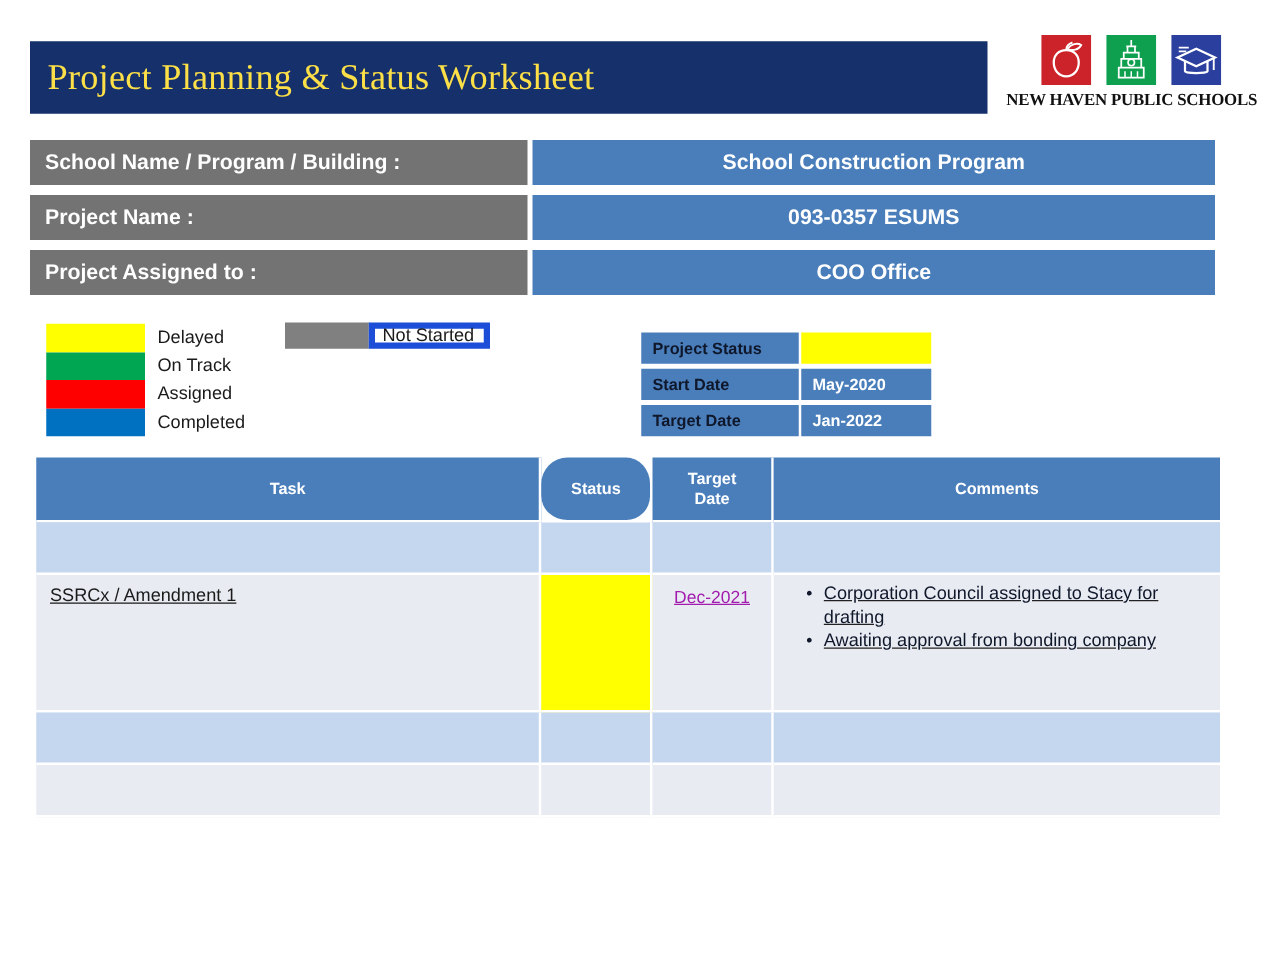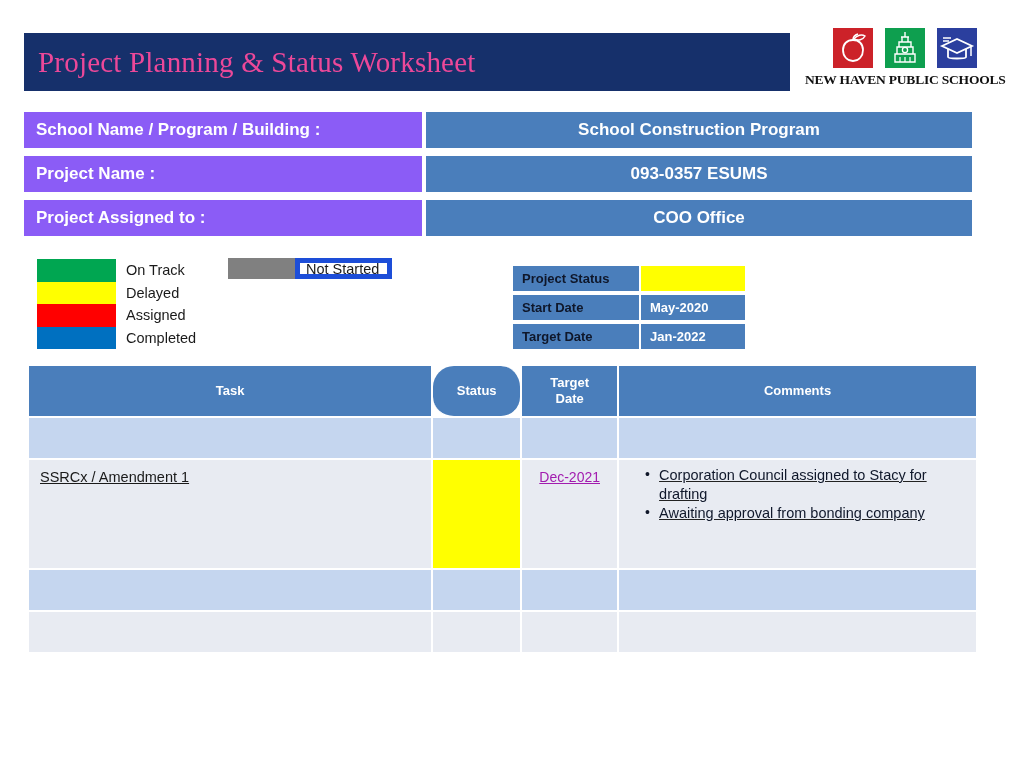--- a/index.html
+++ b/index.html
@@ -22,21 +22,21 @@
     position: absolute;
     left: 24px;
     top: 33px;
     width: 766px;
     height: 58px;
     background: #16306b;
     display: flex;
     align-items: center;
   }
   .title-bar .title-text {
-    color: #ec4899;
+    color: #fde047;
     font-family: "Liberation Serif", serif;
     font-size: 29px;
     font-weight: 400;
     letter-spacing: 0.2px;
     padding-left: 14px;
     white-space: nowrap;
   }
 
   
   .logo {
@@ -76,21 +76,21 @@
     top: 112px;
     width: 948px;
   }
   .info-row {
     display: flex;
     height: 36px;
     margin-bottom: 8px;
   }
   .info-label {
     width: 398px;
-    background: #8b5cf6;
+    background: #737373;
     color: #ffffff;
     font-weight: bold;
     font-size: 17px;
     display: flex;
     align-items: center;
     padding-left: 12px;
     box-sizing: border-box;
   }
   .info-spacer { width: 4px; }
   .info-value {
@@ -315,26 +315,26 @@
   </div>
   <div class="info-row">
     <div class="info-label">Project Assigned to :</div>
     <div class="info-spacer"></div>
     <div class="info-value">COO Office</div>
   </div>
 </div>
 
 <div class="legend">
   <div class="legend-row">
+    <div class="legend-swatch" style="background:#ffff00"></div>
+    <div class="legend-label">Delayed</div>
+  </div>
+  <div class="legend-row">
     <div class="legend-swatch" style="background:#00a651"></div>
     <div class="legend-label">On Track</div>
-  </div>
-  <div class="legend-row">
-    <div class="legend-swatch" style="background:#ffff00"></div>
-    <div class="legend-label">Delayed</div>
   </div>
   <div class="legend-row">
     <div class="legend-swatch" style="background:#ff0000"></div>
     <div class="legend-label">Assigned</div>
   </div>
   <div class="legend-row">
     <div class="legend-swatch" style="background:#0070c0"></div>
     <div class="legend-label">Completed</div>
   </div>
 </div>

